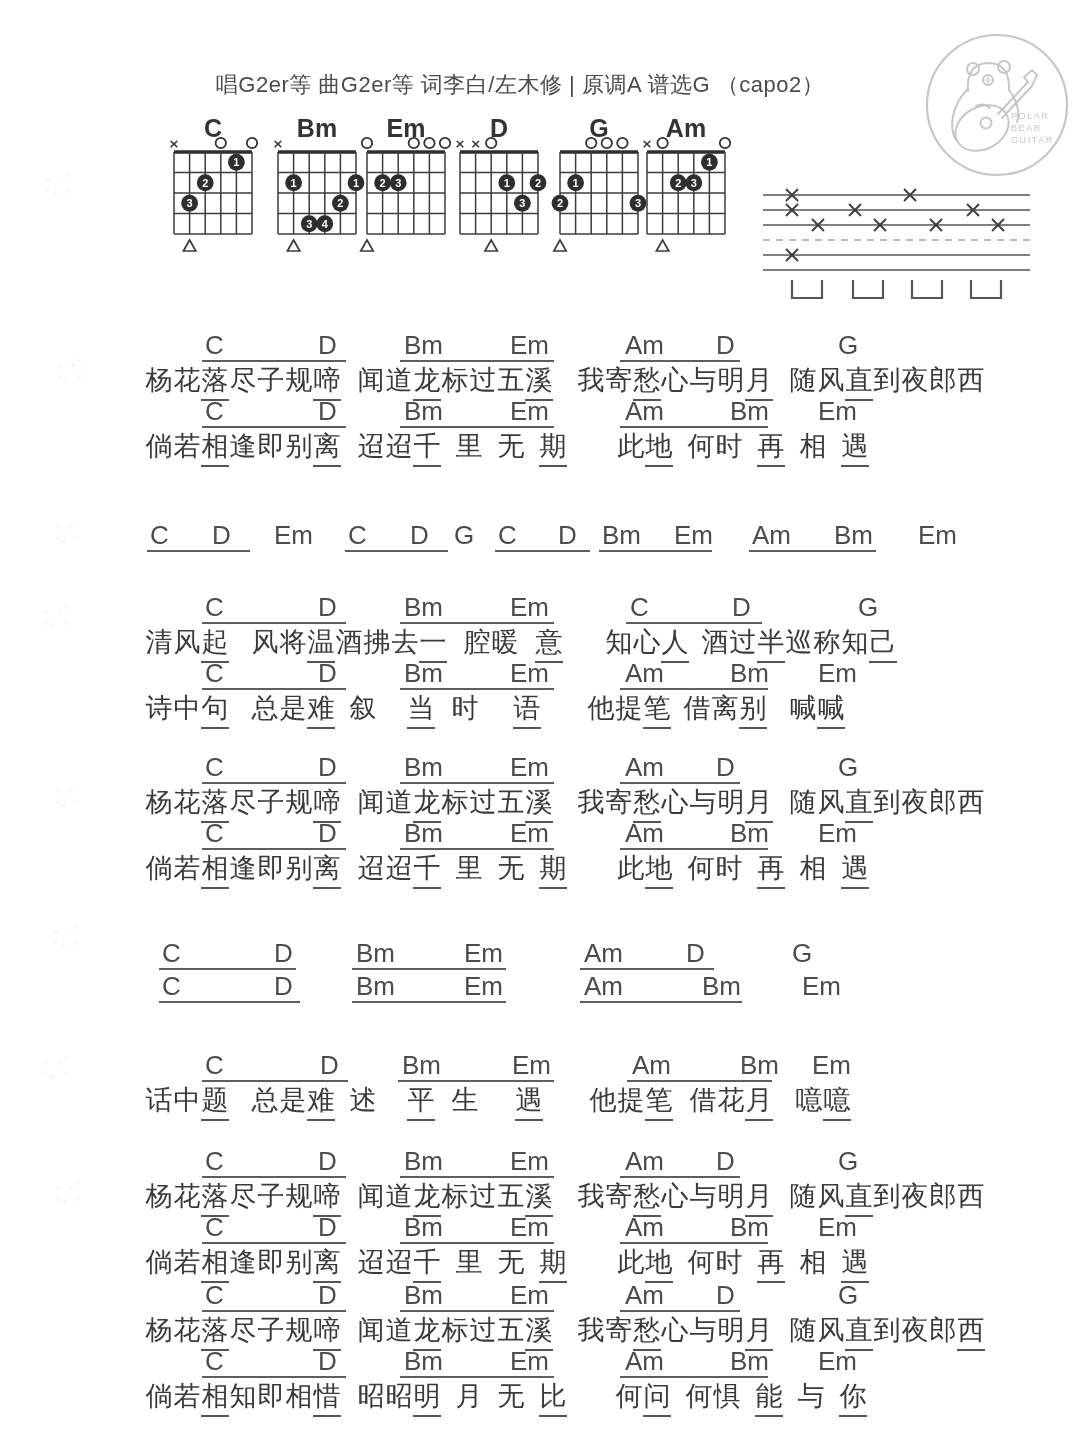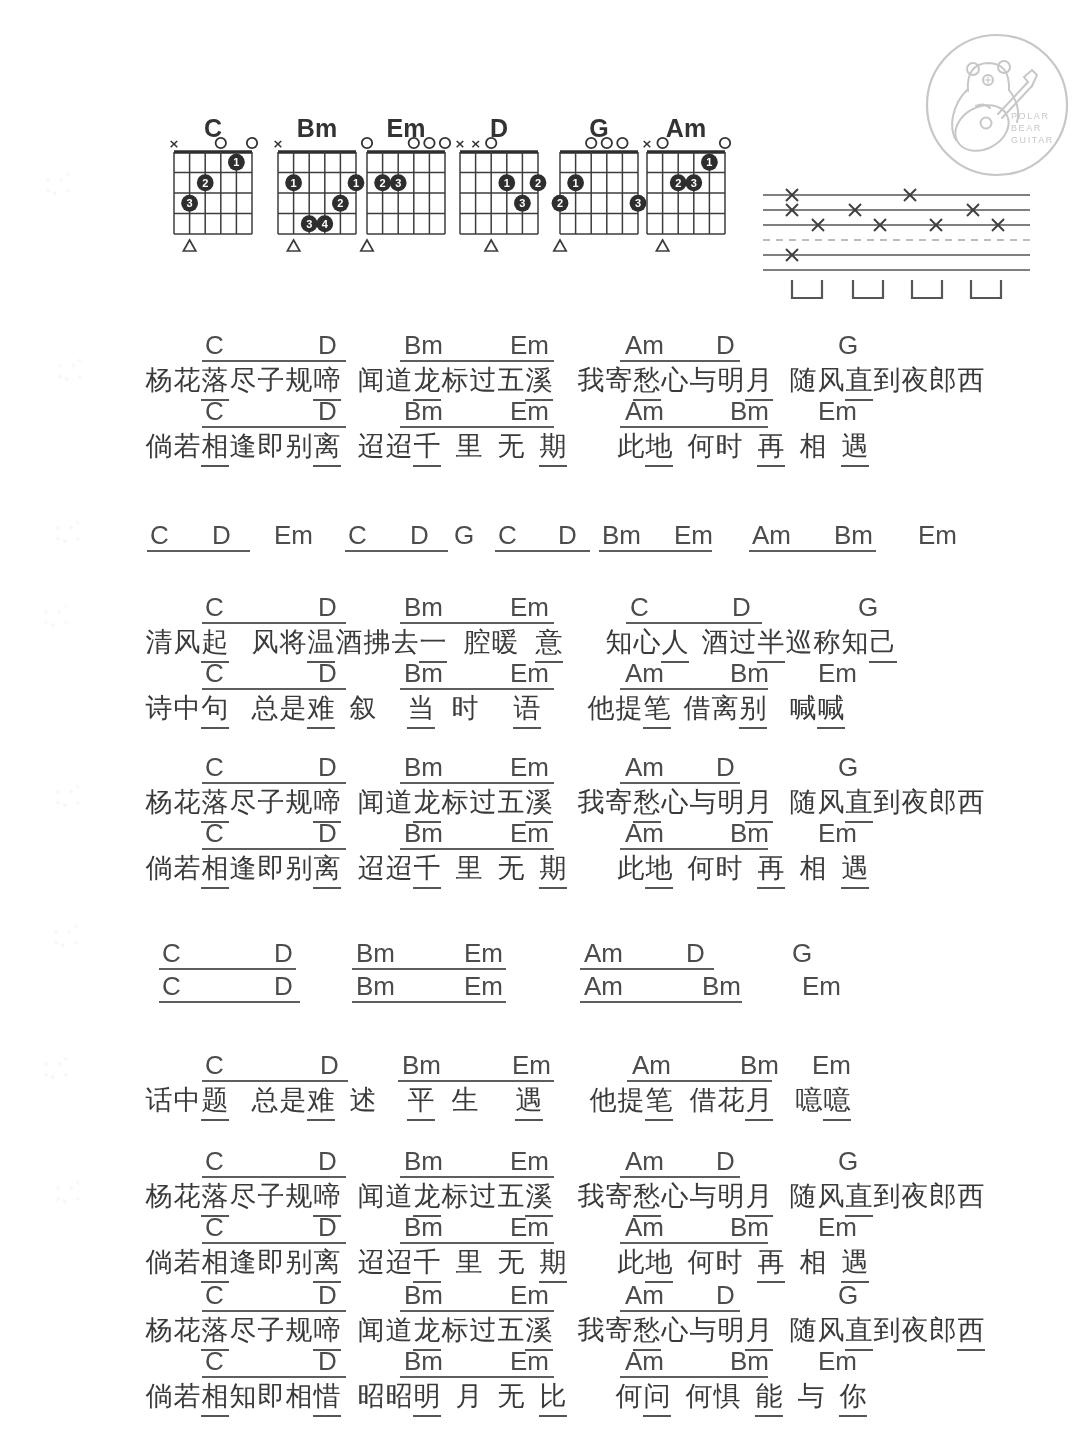--- a/index.html
+++ b/index.html
@@ -22,20 +22,21 @@
   .smudge{position:absolute;color:#b3b3b3;font-size:12px;letter-spacing:3px;
           line-height:11px;filter:blur(1.2px);opacity:.75;white-space:pre-line;}
   .smudge::after{content:"· ·˙\A·. ·";}
   svg text{user-select:none;}
 </style>
 </head>
 <body>
 
 <div id="stage">
 
+  <div class="credits">唱G2er等 曲G2er等 词李白/左木修 | 原调A 谱选G （capo2）</div>
 
   <svg style="position:absolute;left:920px;top:28px" width="155" height="155" viewBox="0 0 155 155">
     <g stroke="#c7c7c7" fill="none" stroke-width="2" stroke-linecap="round">
       <circle cx="77" cy="77" r="70" stroke-width="2.2"></circle>
 
       <circle cx="53" cy="41" r="6"></circle>
       <circle cx="84" cy="39" r="6"></circle>
       <path d="M48,63 Q46,36 68,35 Q90,35 89,62"></path>
       <circle cx="68" cy="52" r="5"></circle>
       <path d="M65,52 h6 M68,49 v6" stroke-width="1.2"></path>

